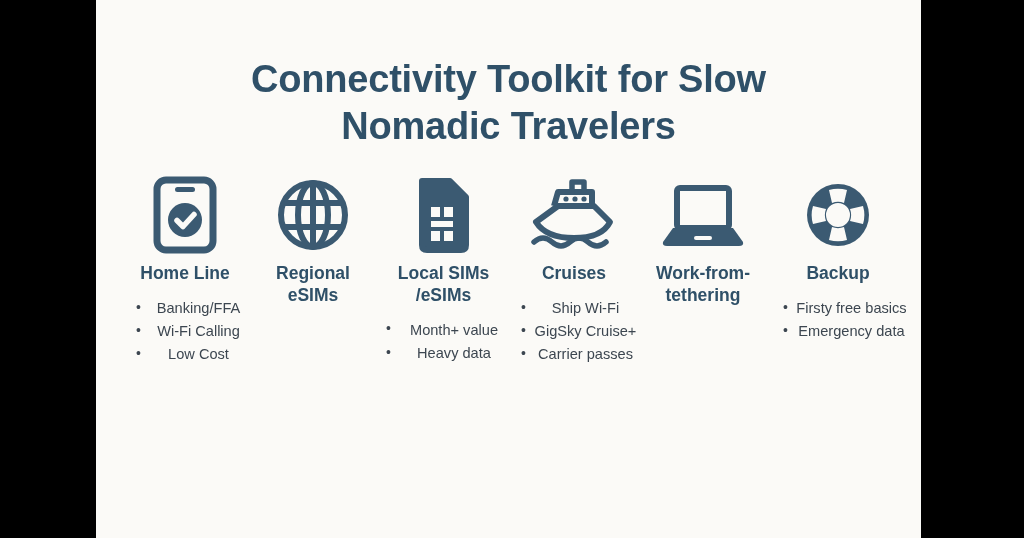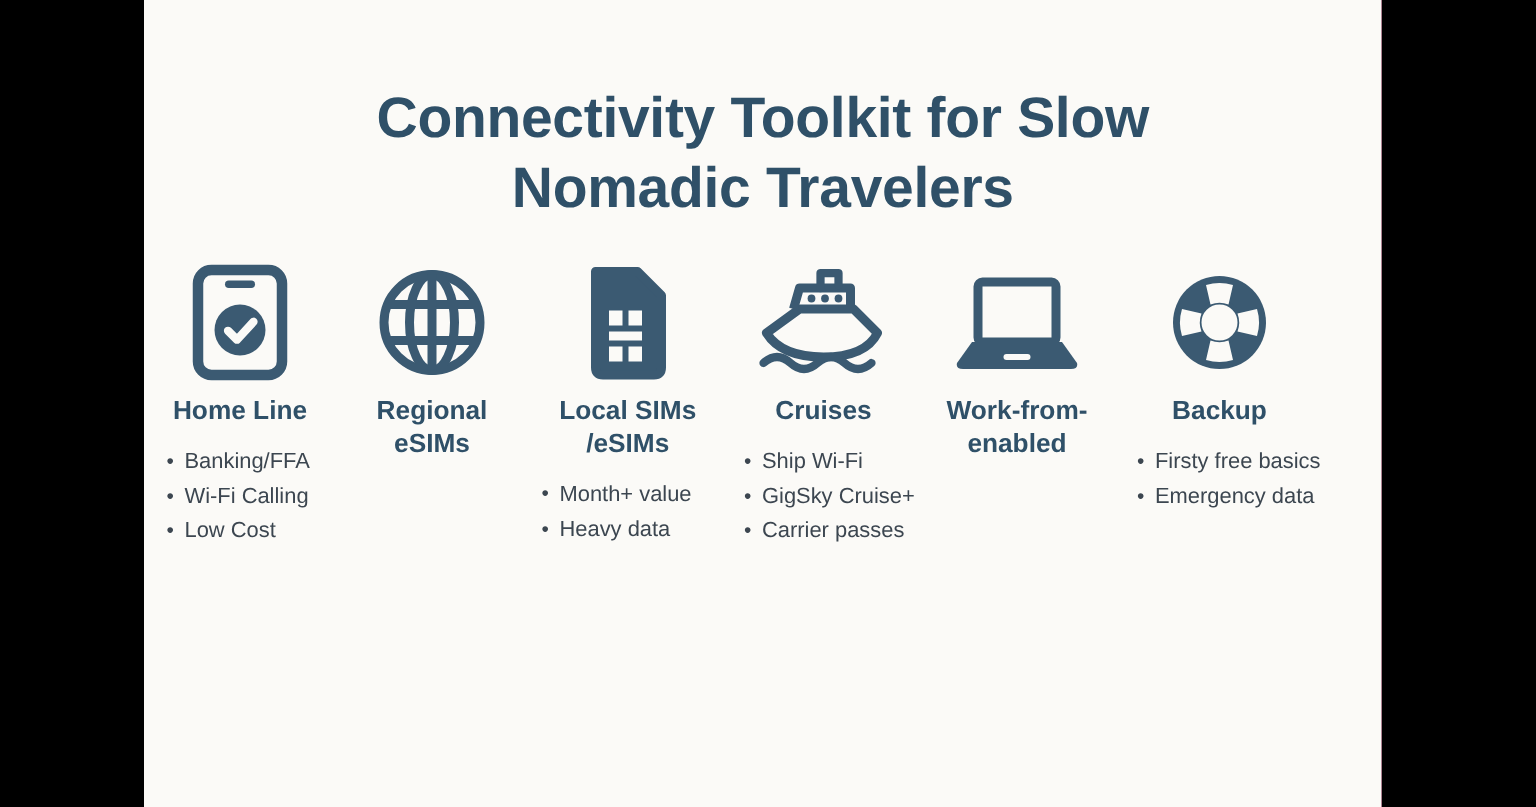--- a/index.html
+++ b/index.html
@@ -28,21 +28,21 @@
     color:#2f5068;
   }
   #title .ln{display:block;}
 
   #columns{
     margin-top:26px;
     width:825px;
     display:flex;
     align-items:flex-start;
     justify-content:flex-start;
-    padding-left:0;
+    padding-left:25px;
     box-sizing:border-box;
   }
   .col{
     display:flex;flex-direction:column;align-items:center;
     box-sizing:border-box;
   }
   .col-0{width:128px;}
   .col-1{width:128px;}
   .col-2{width:133px;}
   .col-3{width:128px;}
@@ -72,21 +72,21 @@
     width:100%;
     box-sizing:border-box;
   }
   .bullets li{
     position:relative;
     font-size:14.6px;
     line-height:1.52;
     color:#3c4650;
     padding-left:13px;
     margin-bottom:1px;
-    text-align:left;
+    text-align:center;
   }
   .bullets li.dot::before{
     content:"\2022";
     position:absolute;
     left:1px;top:-0.5px;
     font-size:14px;
     color:#3c4650;
   }
   .bullets.nodot li{padding-left:4px;}
 
@@ -186,21 +186,21 @@
 
       <div class="col col-4">
         <div class="icon-wrap">
           <svg width="88" height="78" viewBox="0 0 88 78">
             <rect x="18" y="12" width="52" height="40" rx="3" fill="none" stroke="#3b5a72" stroke-width="6"></rect>
             <path d="M14 52 H74 L84 66 Q85 70 80 70 H8 Q3 70 4 66 Z" fill="#3b5a72"></path>
             <rect x="35" y="60" width="18" height="4" rx="2" fill="#fbfaf7"></rect>
           </svg>
         </div>
         <div class="col-head">Work-from-
-enabled</div>
+tethering</div>
       </div>
 
       <div class="col col-5">
         <div class="icon-wrap">
           <svg width="74" height="78" viewBox="0 0 74 78">
             <circle cx="37" cy="39" r="31" fill="#3b5a72"></circle>
             <circle cx="37" cy="39" r="13.5" fill="#fbfaf7"></circle>
             <circle cx="37" cy="39" r="13.5" fill="none" stroke="#3b5a72" stroke-width="3"></circle>
             <path d="M28 14 A31 31 0 0 1 46 14 L43 27 A17 17 0 0 0 31 27 Z" fill="#fbfaf7"></path>
             <path d="M28 64 A31 31 0 0 0 46 64 L43 51 A17 17 0 0 1 31 51 Z" fill="#fbfaf7"></path>

